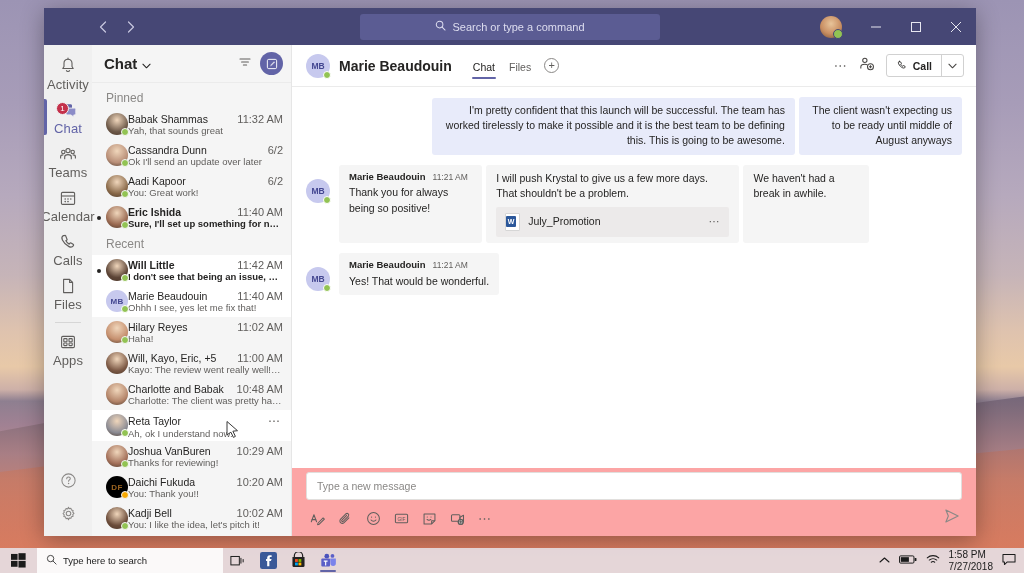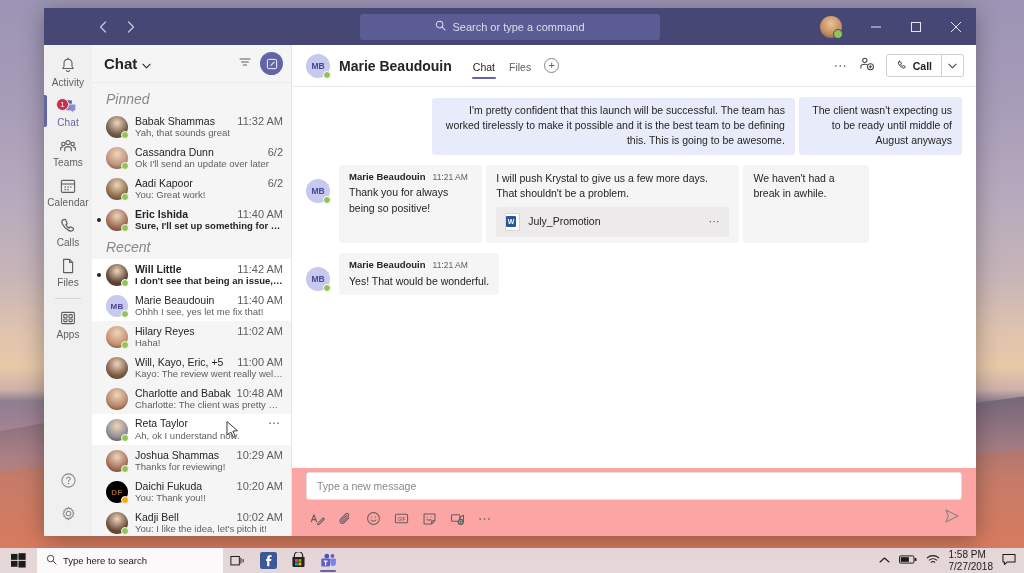--- a/index.html
+++ b/index.html
@@ -74,21 +74,21 @@
 
   
   .rail {
     width: 48px; background: #f0f0f0; display: flex; flex-direction: column;
     align-items: center; padding-top: 6px; flex: 0 0 48px;
   }
   .rail-item {
     width: 48px; padding: 5px 0 3px; display: flex; flex-direction: column;
     align-items: center; gap: 1px; cursor: pointer; position: relative; color: #605e5c;
   }
-  .rail-item .lbl { font-size: 10px; letter-spacing: .1px; }
+  .rail-item .lbl { font-size: 13px; letter-spacing: .1px; }
   .rail-item.active { color: #6264a7; }
   .rail-item.active::before {
     content: ""; position: absolute; left: 0; top: 4px; bottom: 4px; width: 3px;
     background: #6264a7; border-radius: 0 2px 2px 0;
   }
   .rail-ico { width: 20px; height: 20px; position: relative; }
   .rail-badge {
     position: absolute; right: 9px; top: 2px; min-width: 13px; height: 13px;
     background: #c4314b; color: #fff; font-size: 8px; border-radius: 7px;
     display: flex; align-items: center; justify-content: center; padding: 0 3px;
@@ -106,23 +106,23 @@
     height: 38px; display: flex; align-items: center; padding: 0 8px 0 12px;
     border-bottom: 1px solid #ebebeb; flex: 0 0 38px;
   }
   .chatlist-title { font-size: 15px; font-weight: bold; color: #252423; display: flex; align-items: center; gap: 5px; cursor: pointer; }
   .chatlist-head-actions { margin-left: auto; display: flex; align-items: center; gap: 8px; }
   .compose-btn {
     width: 23px; height: 23px; border-radius: 50%; background: #6264a7;
     display: flex; align-items: center; justify-content: center; cursor: pointer;
   }
   .chatlist-scroll { flex: 1; overflow: hidden; padding-top: 4px; }
-  .group-label { font-size: 14px; color: #8a8886; padding: 4px 0 4px 14px; font-style: italic; }
+  .group-label { font-size: 12px; color: #8a8886; padding: 4px 0 4px 14px; }
   .chat-row {
-    display: flex; align-items: flex-end; padding: 4px 8px 4px 14px; gap: 7px;
+    display: flex; align-items: flex-start; padding: 4px 8px 4px 14px; 
     cursor: pointer; position: relative; height: 31px;
   }
   .chat-row.selected { background: #fff; }
   .chat-row.unread::before {
     content: ""; position: absolute; left: 5px; top: 50%; margin-top: -2px;
     width: 4px; height: 4px; border-radius: 50%; background: #252423;
   }
   .av { width: 22px; height: 22px; border-radius: 50%; position: relative; flex: 0 0 22px; }
   .av .pres {
     position: absolute; right: -1px; bottom: -1px; width: 8px; height: 8px;
@@ -550,21 +550,21 @@
               </div>
               <div class="chat-prev">Ah, ok I understand now.</div>
             </div>
           </div>
           <div class="chat-row">
             <div class="av" style="background: radial-gradient(circle at 50% 32%, rgb(240, 214, 187) 0%, rgb(163, 112, 90) 62%, rgb(74, 54, 40) 100%);">
               <span class="pres available"></span>
             </div>
             <div class="chat-meta">
               <div class="chat-line1">
-                <div class="chat-name">Joshua Shammas</div>
+                <div class="chat-name">Joshua VanBuren</div>
                 <div class="chat-time">10:29 AM</div>
               </div>
               <div class="chat-prev">Thanks for reviewing!</div>
             </div>
           </div>
           <div class="chat-row">
             <div class="av initials" style="background: #000000; color: rgb(154, 99, 32);">DF<span class="pres away"></span></div>
             <div class="chat-meta">
               <div class="chat-line1">
                 <div class="chat-name">Daichi Fukuda</div>

